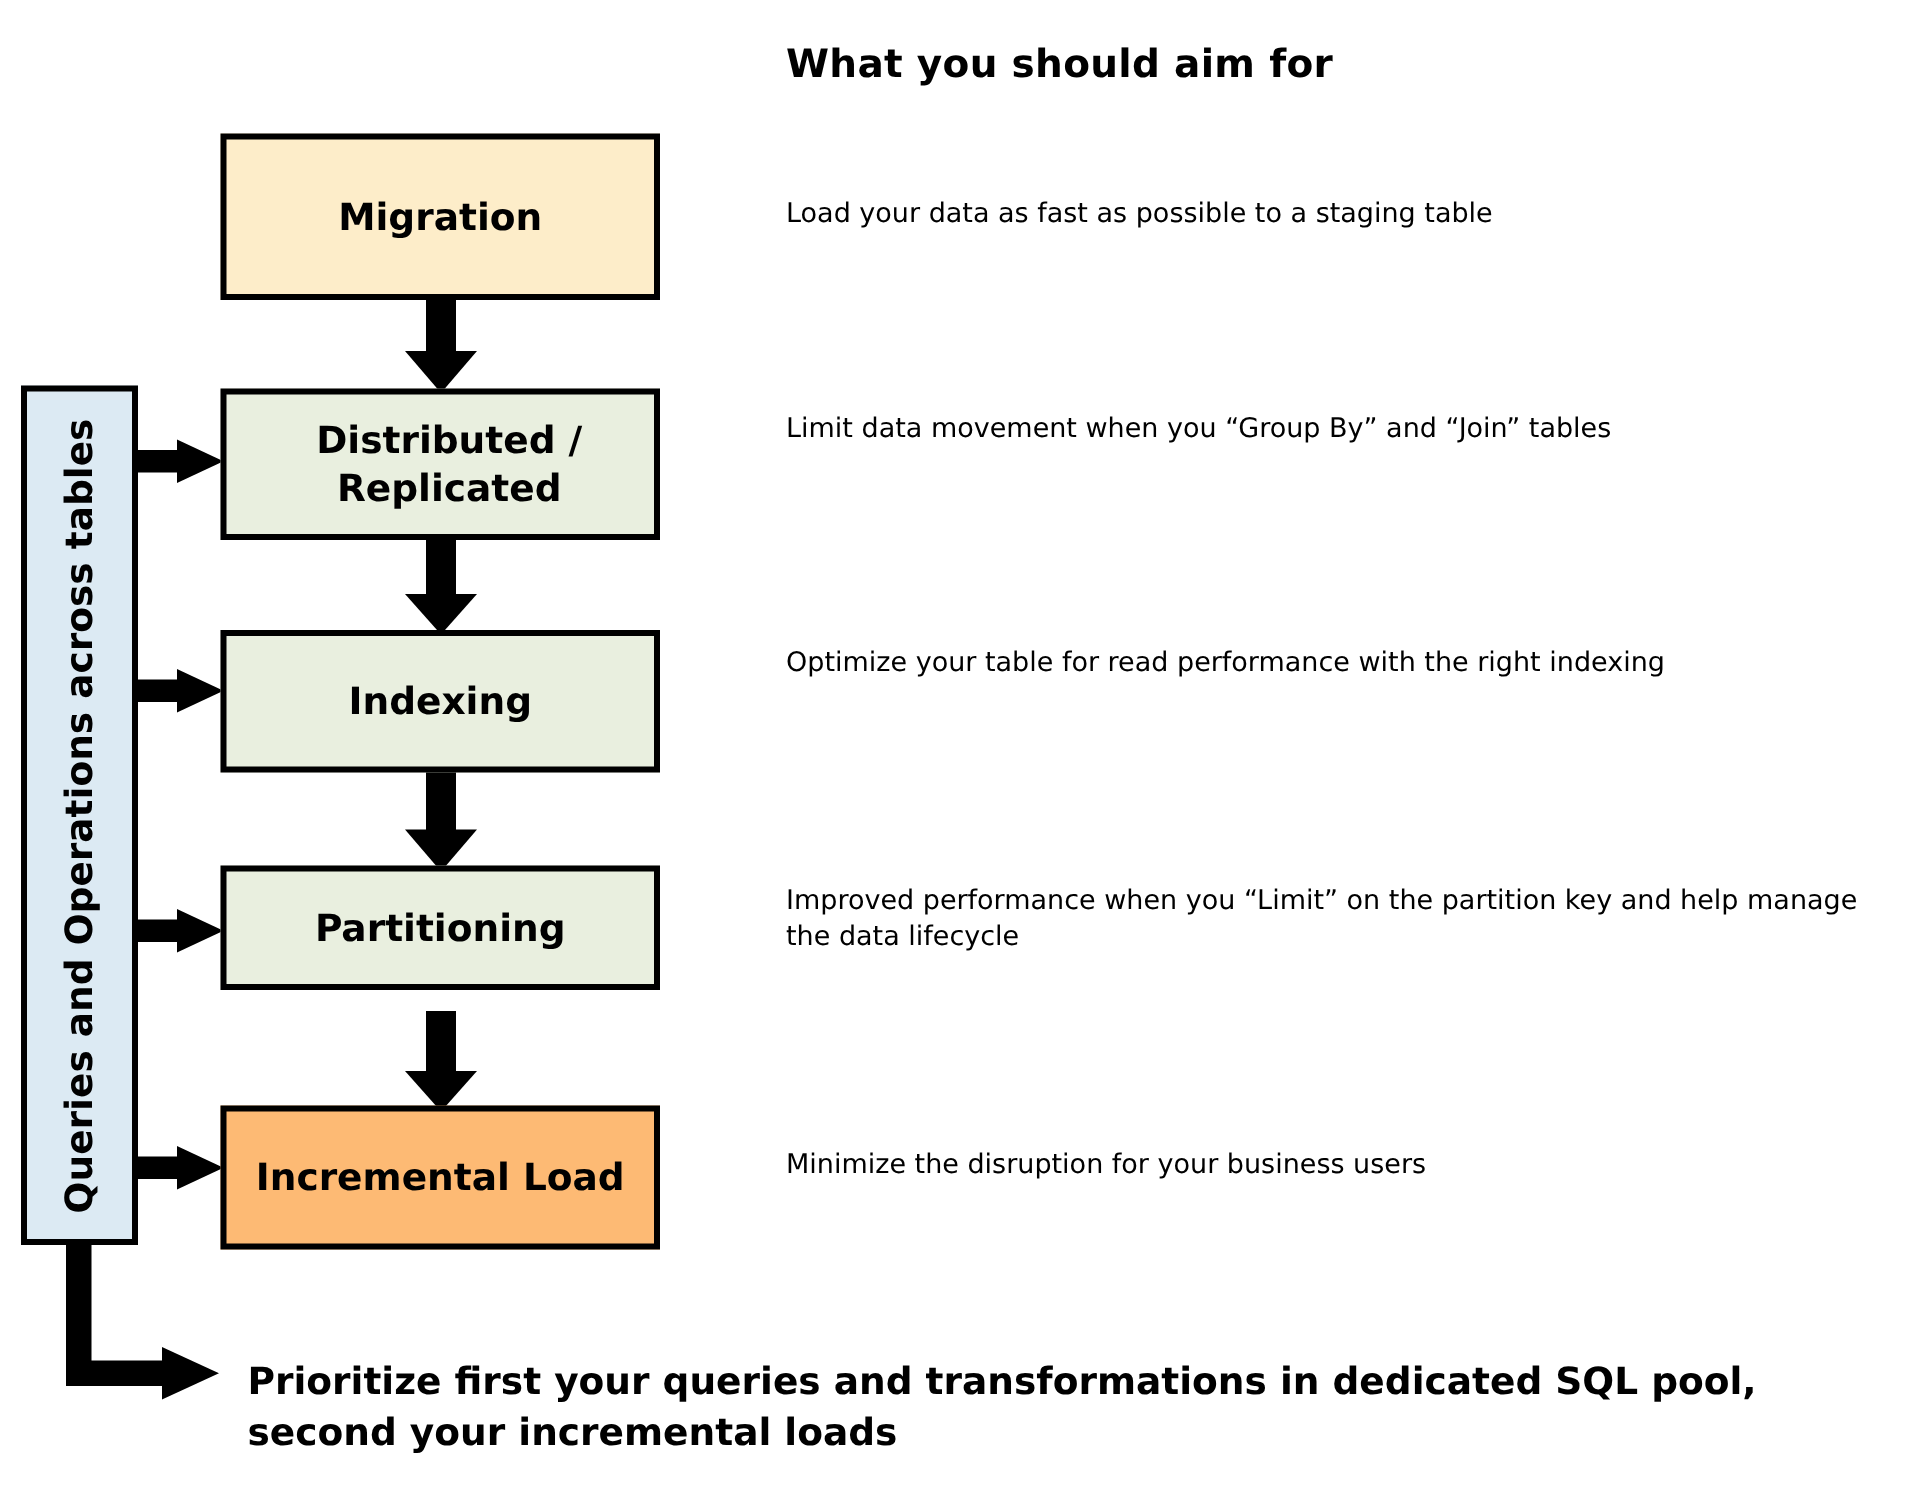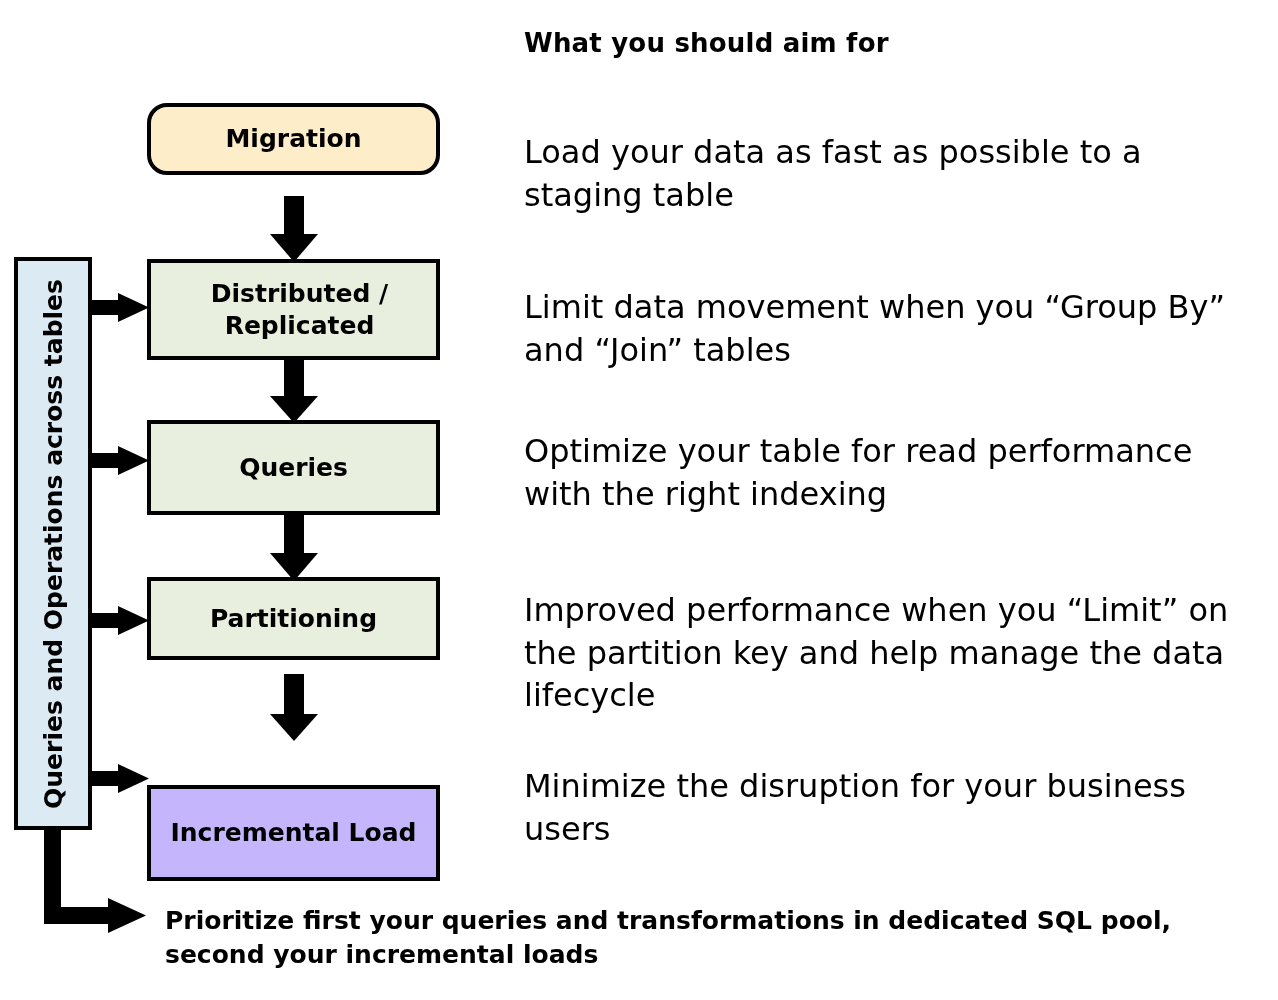--- a/index.html
+++ b/index.html
@@ -46,21 +46,21 @@
     justify-content: center;
     text-align: center;
     font-size: 25px;
     font-weight: bold;
     line-height: 1.25;
     z-index: 3;
   }
   .stage-box.cream { background: #FDEDC9; }
   .stage-box.green { background: #E9EFDF; }
 
-  #box-migration          { top: 103px;  height: 72px; border-radius: 20px; }
+  #box-migration          { top: 89px;  height: 111px; }
   #box-distributed        { top: 259px;  height: 101px; padding-left: 12px; }
   #box-indexing           { top: 420px;  height: 95px; }
   #box-partitioning       { top: 577px;  height: 83px; }
   #box-incremental        { top: 737px;  height: 96px; }
 
   
   #queries-bar {
     position: absolute;
     left: 14px;
     top: 257px;
@@ -79,28 +79,28 @@
     transform-origin: center center;
     white-space: nowrap;
     font-size: 25px;
     font-weight: bold;
   }
 
   
   .desc {
     position: absolute;
     left: 524px;
-    font-size: 32px;
+    font-size: 18px;
     font-weight: normal;
     line-height: 1.33;
     width: 720px;
     color: #000000;
   }
   #desc-migration    { top: 131px; }
-  #desc-distributed  { top: 286px; }
+  #desc-distributed  { top: 274px; }
   #desc-indexing     { top: 430px; }
   #desc-partitioning { top: 589px; }
   #desc-incremental  { top: 765px; }
 
   
   #conclusion {
     position: absolute;
     left: 165px;
     top: 904px;
     width: 1010px;
@@ -159,28 +159,28 @@
 
 <div class="stage-box cream" id="box-migration" style="background: rgb(253, 237, 201);">
   <span>Migration</span>
 </div>
 
 <div class="stage-box green" id="box-distributed" style="background: rgb(233, 239, 223);">
   <span>Distributed /<br>Replicated</span>
 </div>
 
 <div class="stage-box green" id="box-indexing" style="background: rgb(233, 239, 223);">
-  <span>Queries</span>
+  <span>Indexing</span>
 </div>
 
 <div class="stage-box green" id="box-partitioning" style="background: rgb(233, 239, 223);">
   <span>Partitioning</span>
 </div>
 
-<div class="stage-box cream" id="box-incremental" style="background: #c4b5fd; margin-top: 48px;">
+<div class="stage-box cream" id="box-incremental" style="background: #fdba74;">
   <span>Incremental Load</span>
 </div>
 
 <div class="desc" id="desc-migration">Load your data as fast as possible to a staging table</div>
 <div class="desc" id="desc-distributed">Limit data movement when you “Group By” and “Join” tables</div>
 <div class="desc" id="desc-indexing">Optimize your table for read performance with the right indexing</div>
 <div class="desc" id="desc-partitioning">Improved performance when you “Limit” on the partition key and help manage the data lifecycle</div>
 <div class="desc" id="desc-incremental">Minimize the disruption for your business users</div>
 
 <div id="conclusion">Prioritize first your queries and transformations in dedicated SQL pool, second your incremental loads</div>

